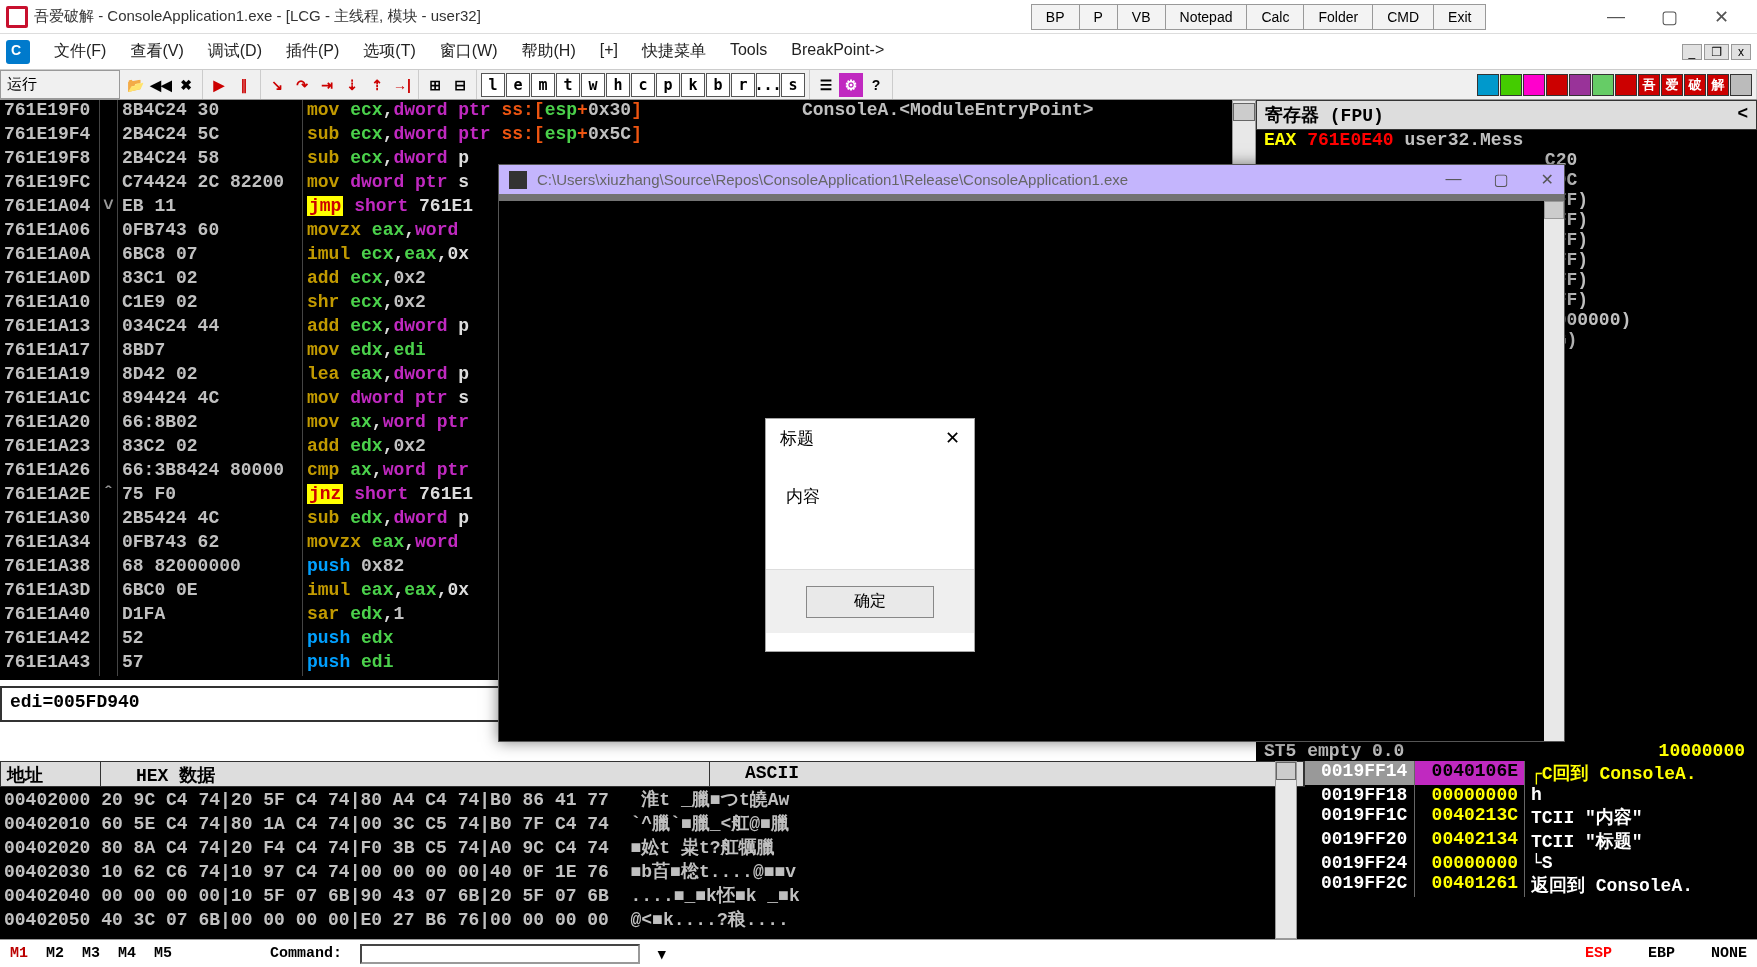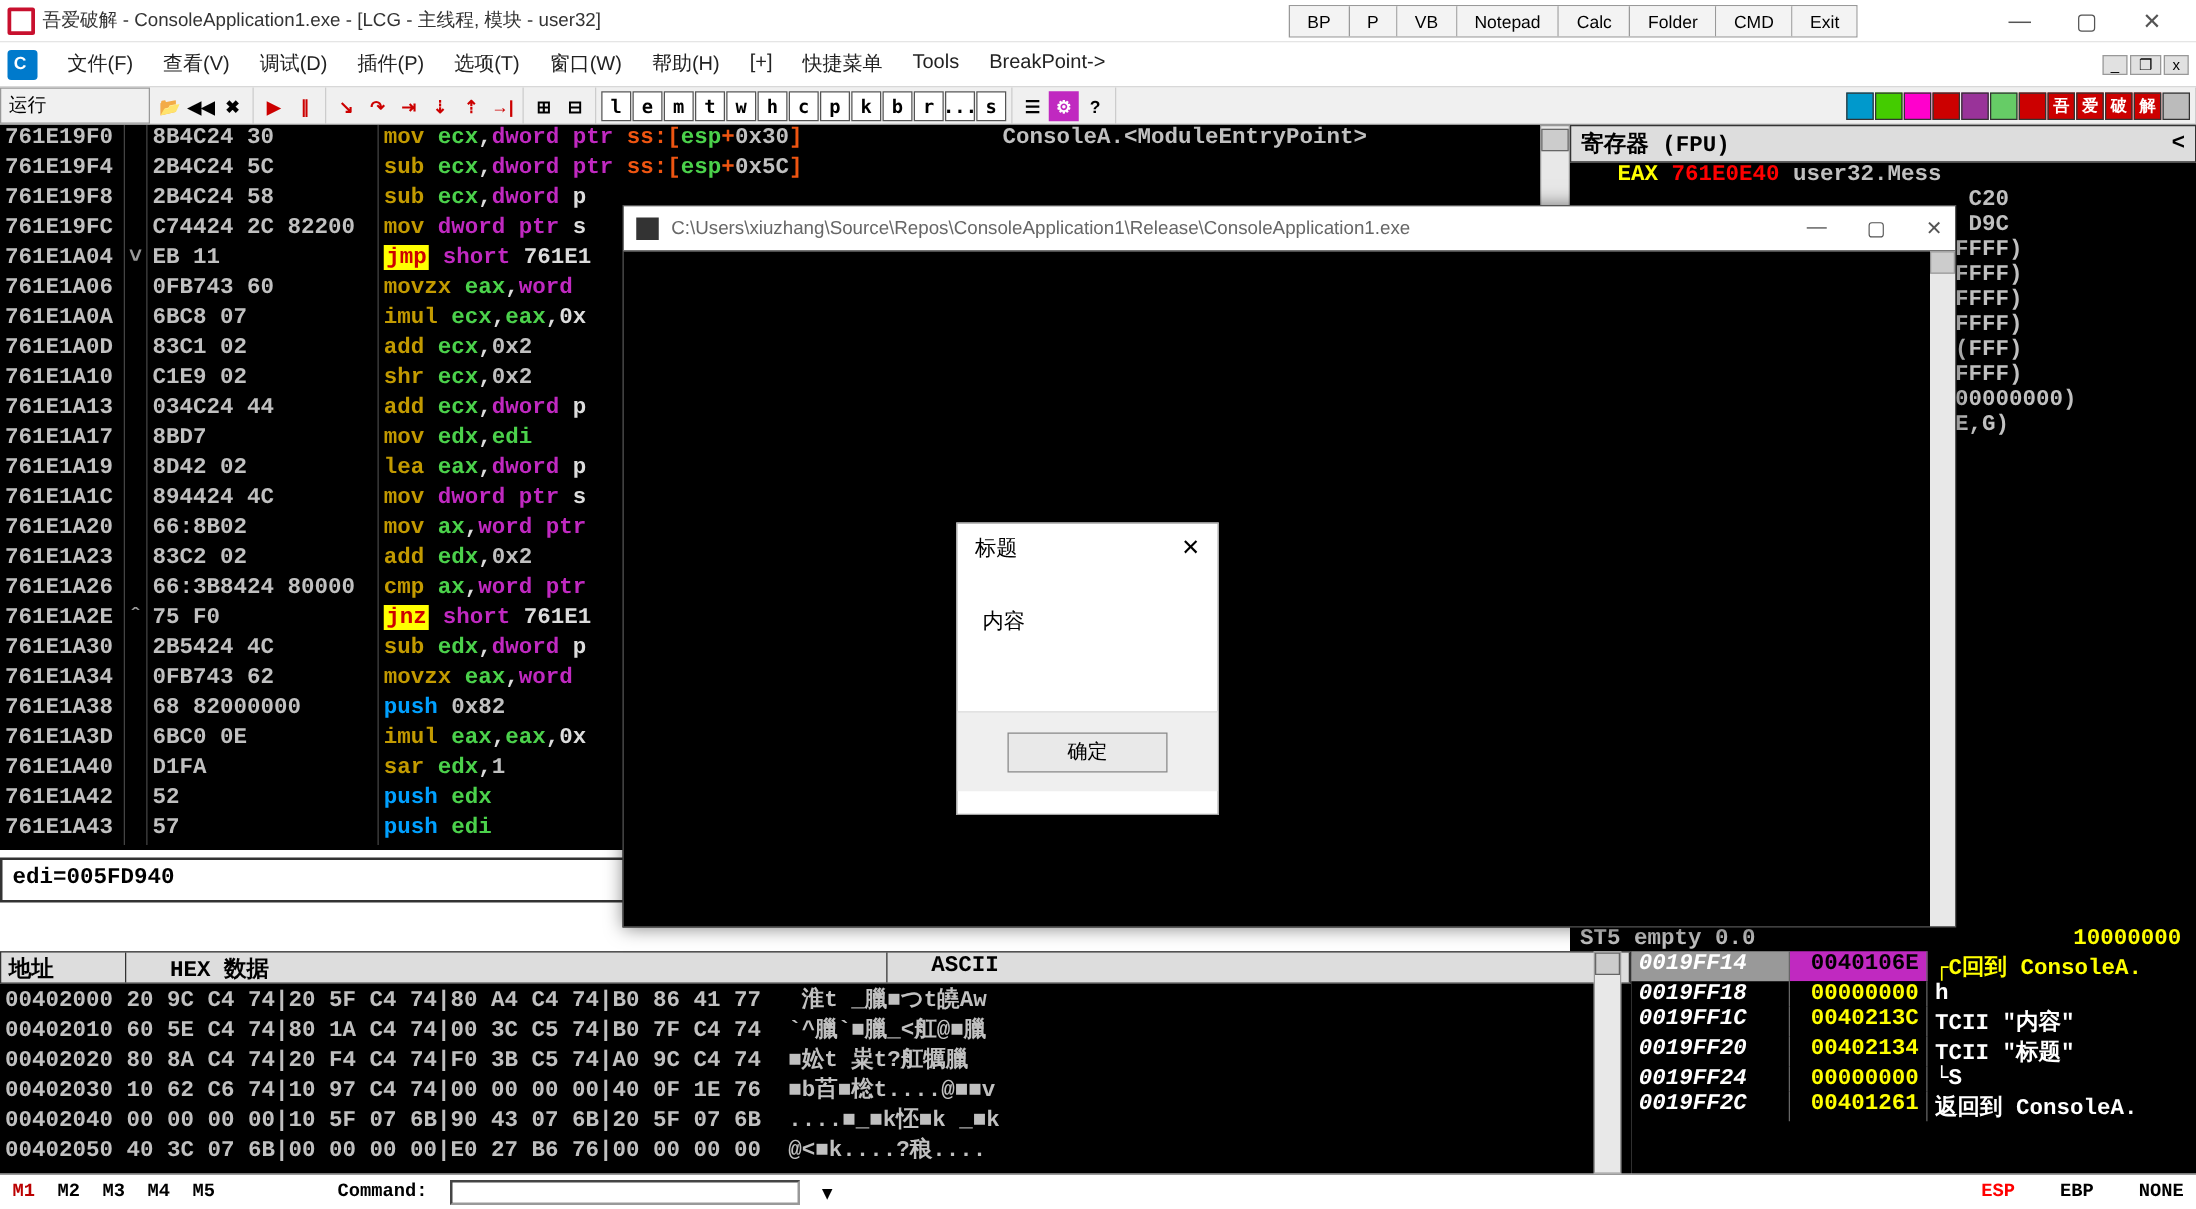--- a/index.html
+++ b/index.html
@@ -43,48 +43,48 @@
 .regs-body { padding: 0 8px;}
 .reg-red{color:#ff0000;} .reg-yellow{color:#ffff00;}
 .scrollbox{position:absolute;top:100px;left:1232px;width:24px;height:580px;background:#e8e8e8;border:1px solid #999;}
 .scrollbox .thumb{height:18px;margin-top:2px;background:#ccc;border:1px solid #666;}
 .dump-area { position:absolute; bottom:28px; left:0; width:1305px; height:178px; background:#000; font-family:"Courier New",monospace; font-size:18px; font-weight:bold; color:#c0c0c0;}
 .dump-header { display:flex; background:#ddd; color:#000; height:26px; border:1px solid #333;gap:29px;}
 .dump-header .dh{border-right:1px solid #333;padding:1px 6px;}
 .dump-body{white-space:pre;padding-left:4px;}
 .stack-area { position:absolute; bottom:28px; left:1305px; width:452px; height:178px; background:#000; font-family:"Courier New",monospace; font-size:18px; font-weight:bold;}
 .stack-row{display:flex;white-space:pre;}
-.stack-addr{color:#fff;padding-left:6px;width:127px;border-right:1px solid #666;font-style:italic;}
+.stack-addr{color:#fff;padding-left:16px;width:110px;border-right:1px solid #666;}
 .stack-val{color:#ffff00;background:#000;width:110px;text-align:right;padding-right:6px;border-right:1px solid #666;}
 .stack-cmt{padding-left:6px;color:#fff;}
 .stack-row.sel .stack-addr{background:#999;}
 .stack-row.sel .stack-val{background:#c029c0;color:#000;}
 .stack-row.sel .stack-cmt{color:#ff0;}
 .statusbar { position:absolute; bottom:0; left:0; width:100%; height:28px; background:#fff; border-top:1px solid #999;display:flex;align-items:center;font-family:"Courier New",monospace;font-size:15px;font-weight:bold;padding:0 10px;gap:18px;}
 .statusbar .mk{color:#b00;} .statusbar .mkn{color:#000;}
 .statusbar .cmd{margin-left:80px;color:#000;}
 .statusbar input{width:280px;height:20px;border:2px inset #999;}
 .statusbar .right{margin-left:auto;display:flex;gap:36px;}
 .statusbar .esp{color:#f00;}
 .console-window { position:absolute; top:164px; left:498px; width:1067px; height:578px; background:#000; border:1px solid #555; box-shadow:0 0 14px rgba(0,0,0,.5);}
-.console-title { height:36px; background:#ffffff; display:flex;align-items:center;padding:0 10px;gap:10px;border-bottom:1px solid #737373;}
+.console-title { height:36px; background:#c4b5fd; display:flex;align-items:center;padding:0 10px;gap:10px;border-bottom:7px solid #737373;}
 .console-title .cicon{width:18px;height:18px;background:#333;}
 .console-title .ctext{font-size:15px;color:#666;flex:1;}
 .console-title .wc{display:flex;gap:32px;color:#555;font-size:16px;}
 .console-scroll{position:absolute;right:0;top:36px;width:20px;height:540px;background:#e8e8e8;}
 .console-scroll .sb{height:18px;background:#ccc;border:1px solid #999;}
 .msgbox { position:absolute; top:418px; left:765px; width:210px; height:234px; background:#fff; border:1px solid #a5a5a5; box-shadow:2px 2px 10px rgba(0,0,0,.3);}
 .msgbox-title { height:38px;display:flex;align-items:center;justify-content:space-between;padding:0 14px;font-size:17px;}
 .msgbox-title .x{font-size:18px;}
 .msgbox-body { padding: 28px 20px; font-size:17px; height:112px;}
 .msgbox-foot { height:64px; background:#efefef; display:flex;justify-content:center;align-items:center;border-top:1px solid #ddd;}
 .msgbox-foot button { width:128px;height:32px;background:#e9e9e9;border:1px solid #888;font-size:16px;}
 .dump-scroll{position:absolute;right:8px;top:0;bottom:0;width:22px;background:#e8e8e8;border:1px solid #999;}
 .dump-scroll .thumb{height:18px;background:#ccc;border:1px solid #666;}
-.regs-body div{white-space:pre;margin-left:30px;}
+.regs-body div{white-space:pre;}
 .st5line{position:absolute;bottom:4px;left:8px;color:#c0c0c0;}
 .st5val{color:#ff0;position:absolute;bottom:4px;right:12px;}
 </style>
 </head>
 <body>
 
 <div class="titlebar">
   <div class="titlebar-icon"></div>
   <div class="titlebar-text">吾爱破解 - ConsoleApplication1.exe - [LCG - 主线程, 模块 - user32]</div>
   <div class="titlebar-buttons" id="tb-btns">

